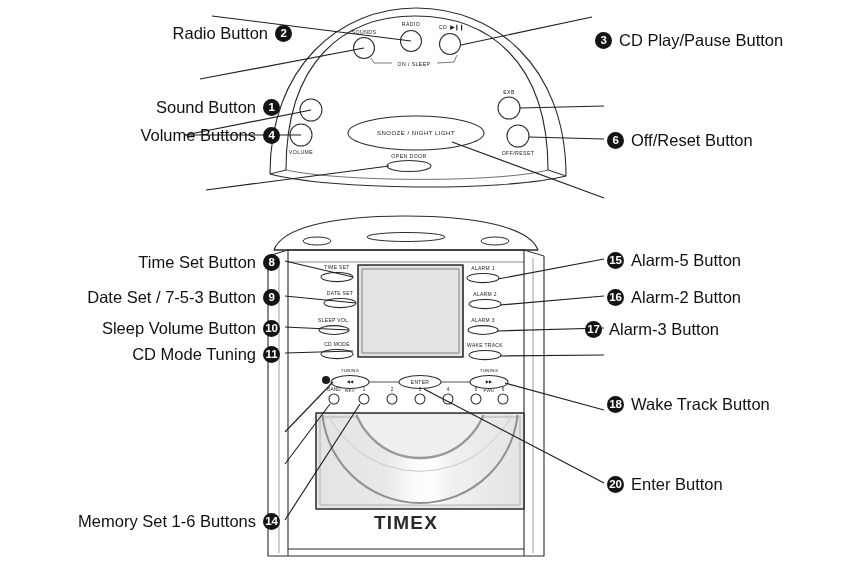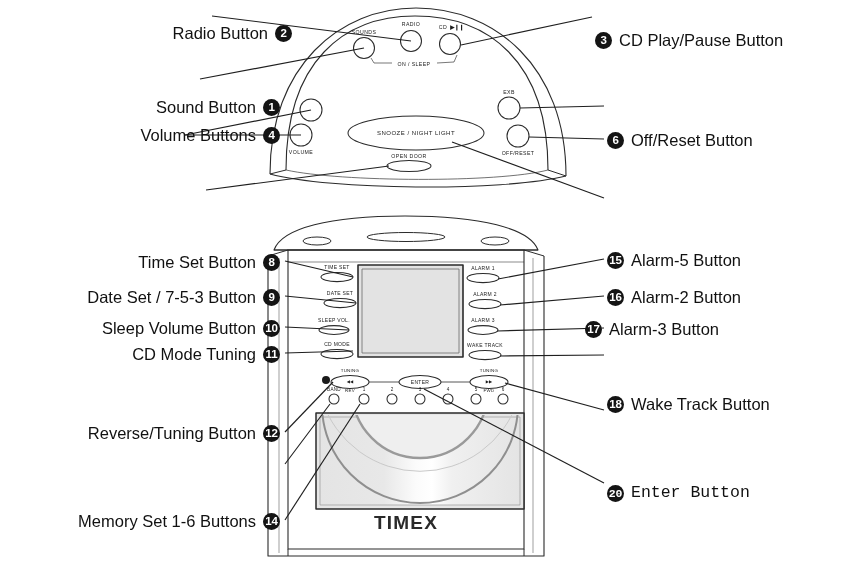--- a/index.html
+++ b/index.html
@@ -246,23 +246,20 @@
   </div>
   <div class="callout lt" style="left:10px;top:288px;width:270px;">
     <span class="txt">Date Set / 7-5-3 Button</span><span class="bullet">9</span>
   </div>
   <div class="callout lt" style="left:40px;top:319px;width:240px;">
     <span class="txt">Sleep Volume Button</span><span class="bullet">10</span>
   </div>
   <div class="callout lt" style="left:60px;top:345px;width:220px;">
     <span class="txt">CD Mode Tuning</span><span class="bullet">11</span>
   </div>
-  <div class="callout lt" style="left:20px;top:424px;width:260px;">
-    <span class="txt">Reverse/Tuning Button</span><span class="bullet">12</span>
-  </div>
   <div class="callout lt" style="left:8px;top:512px;width:272px;">
     <span class="txt">Memory Set 1-6 Buttons</span><span class="bullet">14</span>
   </div>
 
   <div class="callout rt" style="left:595px;top:9px;margin-top:22px;">
     <span class="bullet">3</span><span class="txt">CD Play/Pause Button</span>
   </div>
   <div class="callout rt" style="left:607px;top:131px;">
     <span class="bullet">6</span><span class="txt">Off/Reset Button</span>
   </div>
@@ -271,17 +268,17 @@
   </div>
   <div class="callout rt" style="left:607px;top:288px;">
     <span class="bullet">16</span><span class="txt">Alarm-2 Button</span>
   </div>
   <div class="callout rt" style="left:585px;top:320px;">
     <span class="bullet">17</span><span class="txt">Alarm-3 Button</span>
   </div>
   <div class="callout rt" style="left:607px;top:347px;margin-top:48px;">
     <span class="bullet">18</span><span class="txt">Wake Track Button</span>
   </div>
-  <div class="callout rt" style="left:607px;top:485px;font-family:Liberation Mono, monospace;">
+  <div class="callout rt" style="left:607px;top:475px;">
     <span class="bullet">20</span><span class="txt">Enter Button</span>
   </div>
 
 </div>
 
 </body></html>

